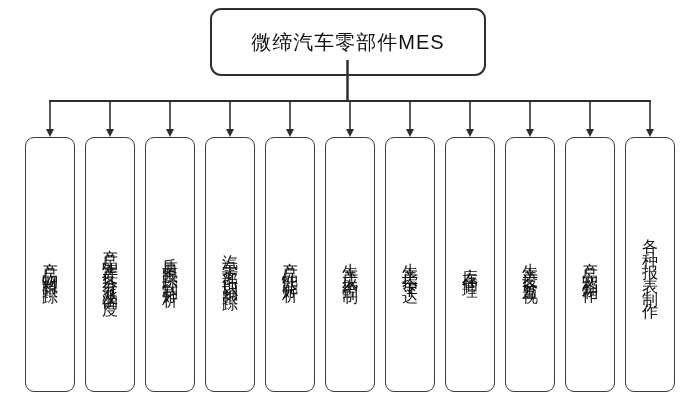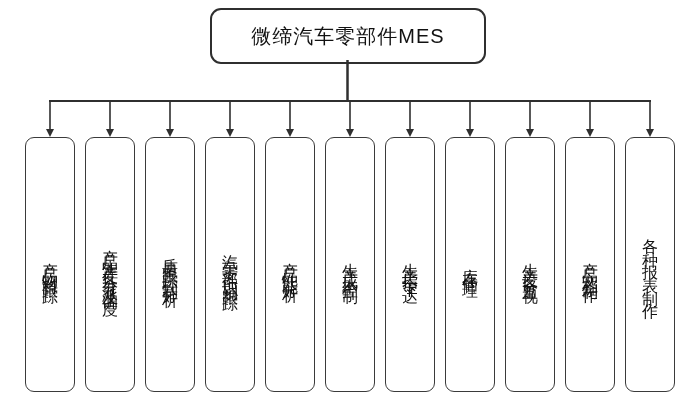--- a/index.html
+++ b/index.html
@@ -13,21 +13,21 @@
     width: 700px;
     height: 400px;
     background: #ffffff;
     overflow: hidden;
   }
   .root-box {
     position: absolute;
     left: 210px;
     top: 8px;
     width: 276px;
-    height: 56px;
+    height: 68px;
     box-sizing: border-box;
     border: 2px solid #2f2f2f;
     border-radius: 11px;
     background: #ffffff;
     display: flex;
     align-items: center;
     justify-content: center;
   }
   .root-label {
     font-size: 20px;

